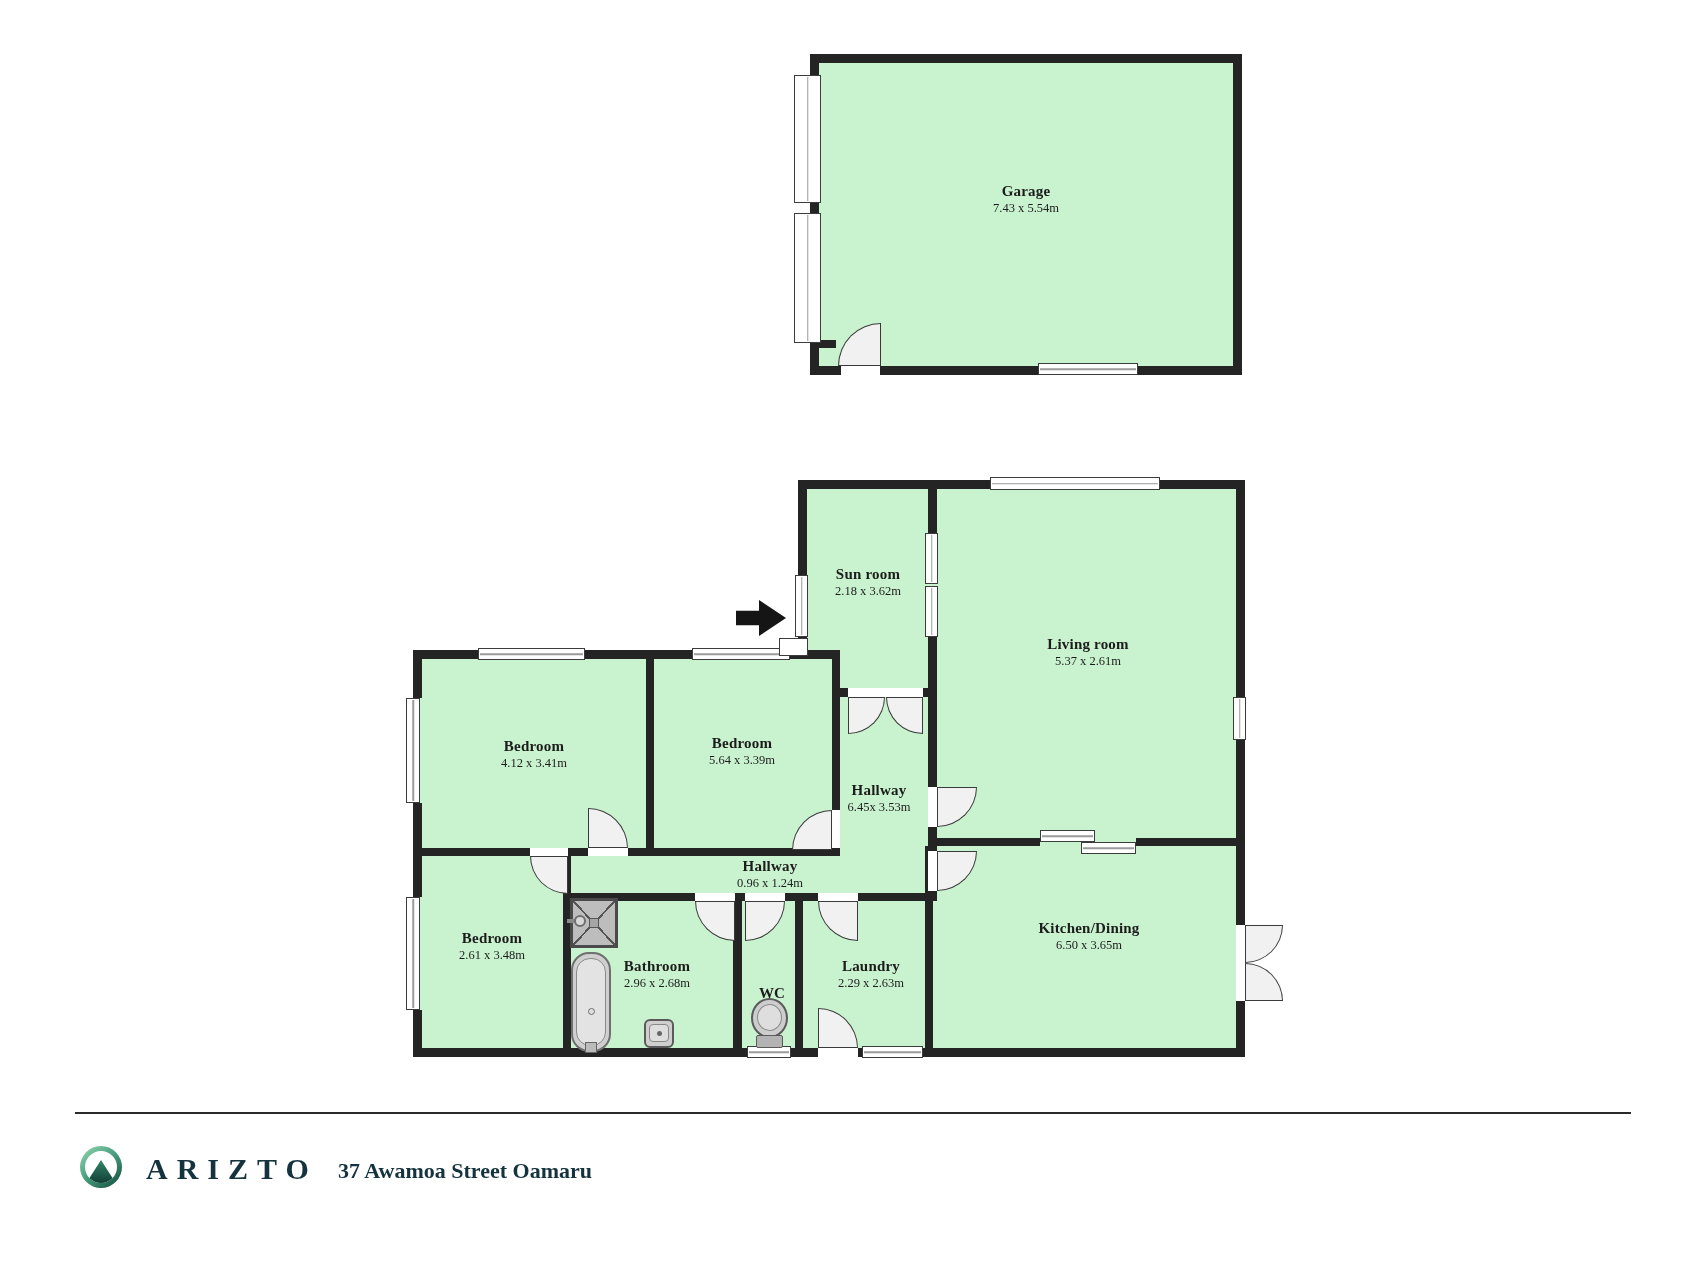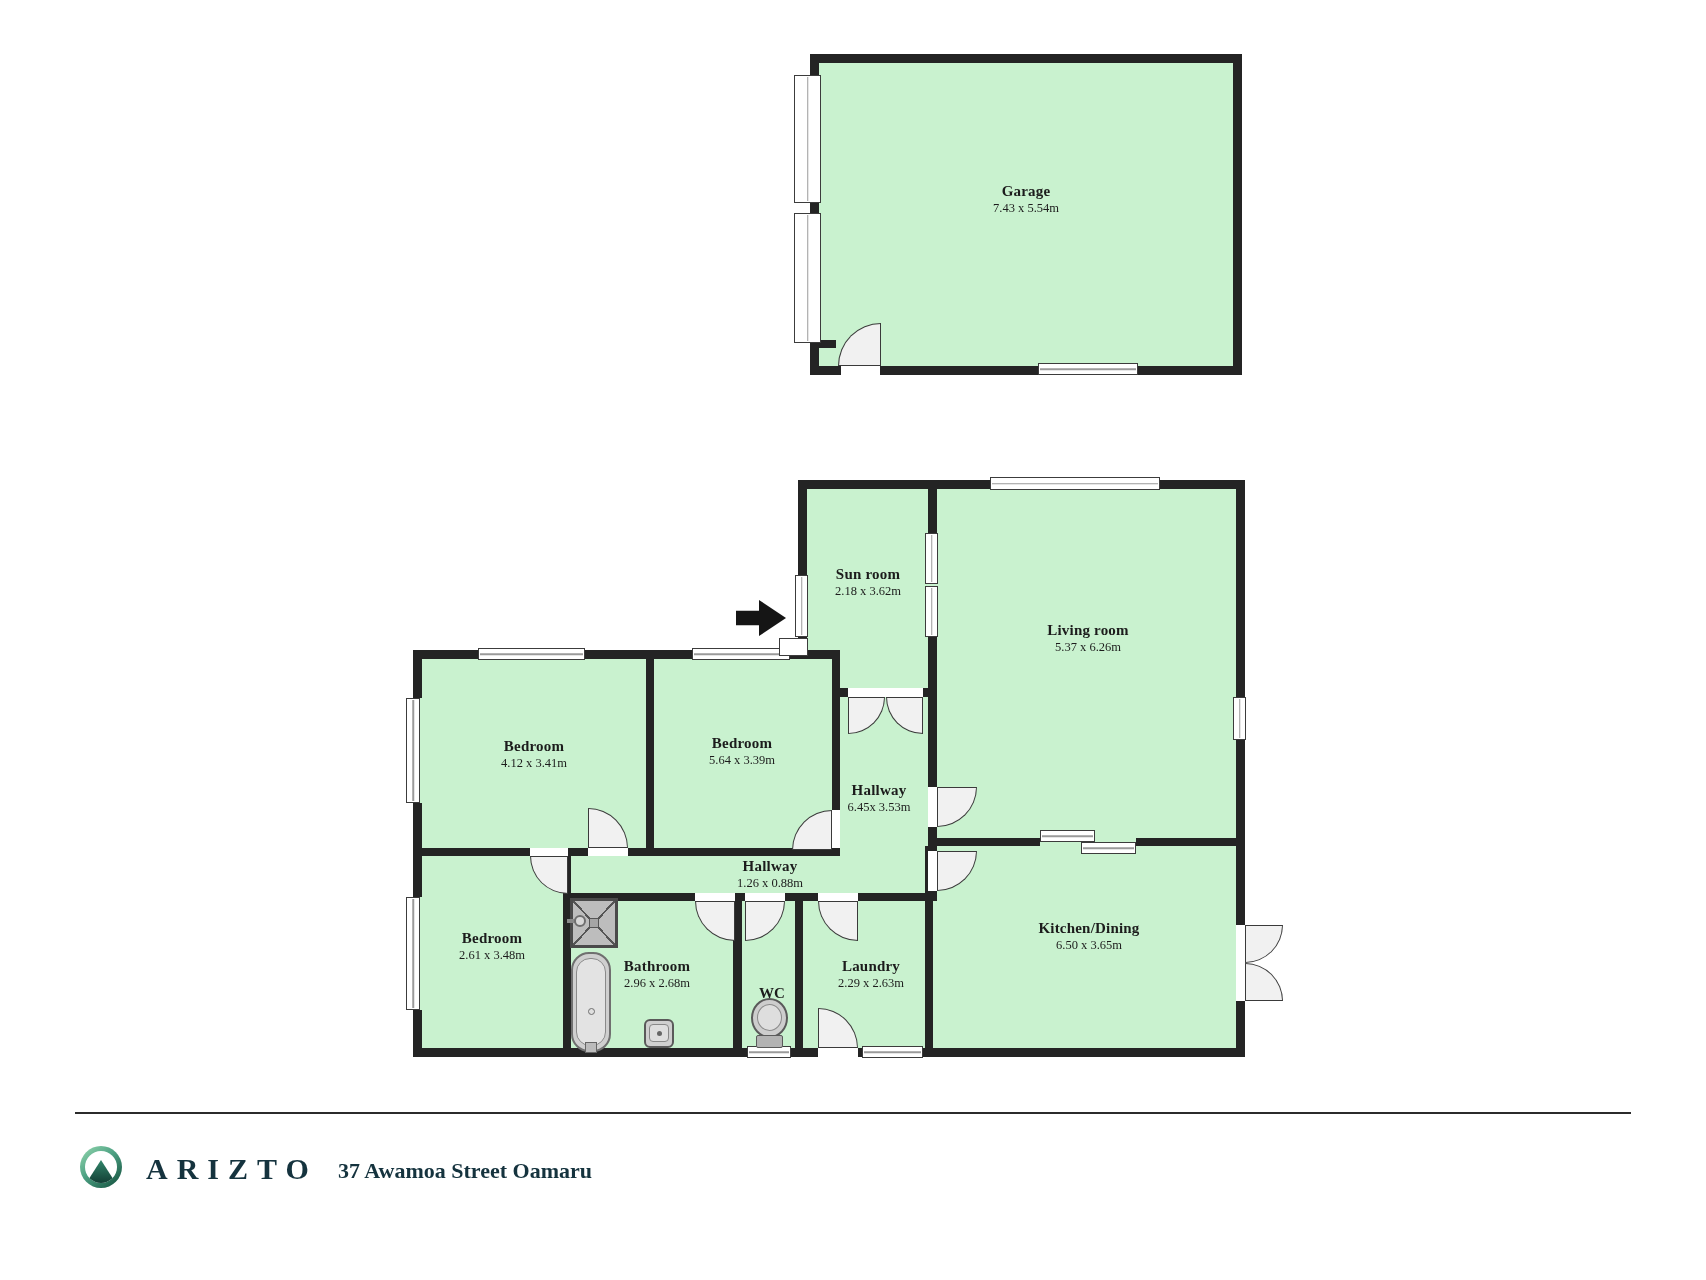--- a/index.html
+++ b/index.html
@@ -191,39 +191,39 @@
   <div class="arrow" style="left:736px;top:600px;width:50px;height:36px;"></div>
 
   <div class="lbl" style="left:1026px;top:183px;">
     <div class="nm">Garage</div>
     <div class="dm">7.43 x 5.54m</div>
   </div>
   <div class="lbl" style="left:868px;top:566px;">
     <div class="nm">Sun room</div>
     <div class="dm">2.18 x 3.62m</div>
   </div>
-  <div class="lbl" style="left:1088px;top:622px;">
+  <div class="lbl" style="left:1088px;top:636px;">
     <div class="nm">Living room</div>
-    <div class="dm">5.37 x 6.26m</div>
+    <div class="dm">5.37 x 2.61m</div>
   </div>
   <div class="lbl" style="left:534px;top:738px;">
     <div class="nm">Bedroom</div>
     <div class="dm">4.12 x 3.41m</div>
   </div>
   <div class="lbl" style="left:742px;top:735px;">
     <div class="nm">Bedroom</div>
     <div class="dm">5.64 x 3.39m</div>
   </div>
   <div class="lbl" style="left:879px;top:782px;">
     <div class="nm">Hallway</div>
     <div class="dm">6.45x 3.53m</div>
   </div>
   <div class="lbl" style="left:770px;top:858px;">
     <div class="nm">Hallway</div>
-    <div class="dm">1.26 x 0.88m</div>
+    <div class="dm">0.96 x 1.24m</div>
   </div>
   <div class="lbl" style="left:492px;top:930px;">
     <div class="nm">Bedroom</div>
     <div class="dm">2.61 x 3.48m</div>
   </div>
   <div class="lbl" style="left:657px;top:958px;">
     <div class="nm">Bathroom</div>
     <div class="dm">2.96 x 2.68m</div>
   </div>
   <div class="lbl" style="left:772px;top:985px;">

